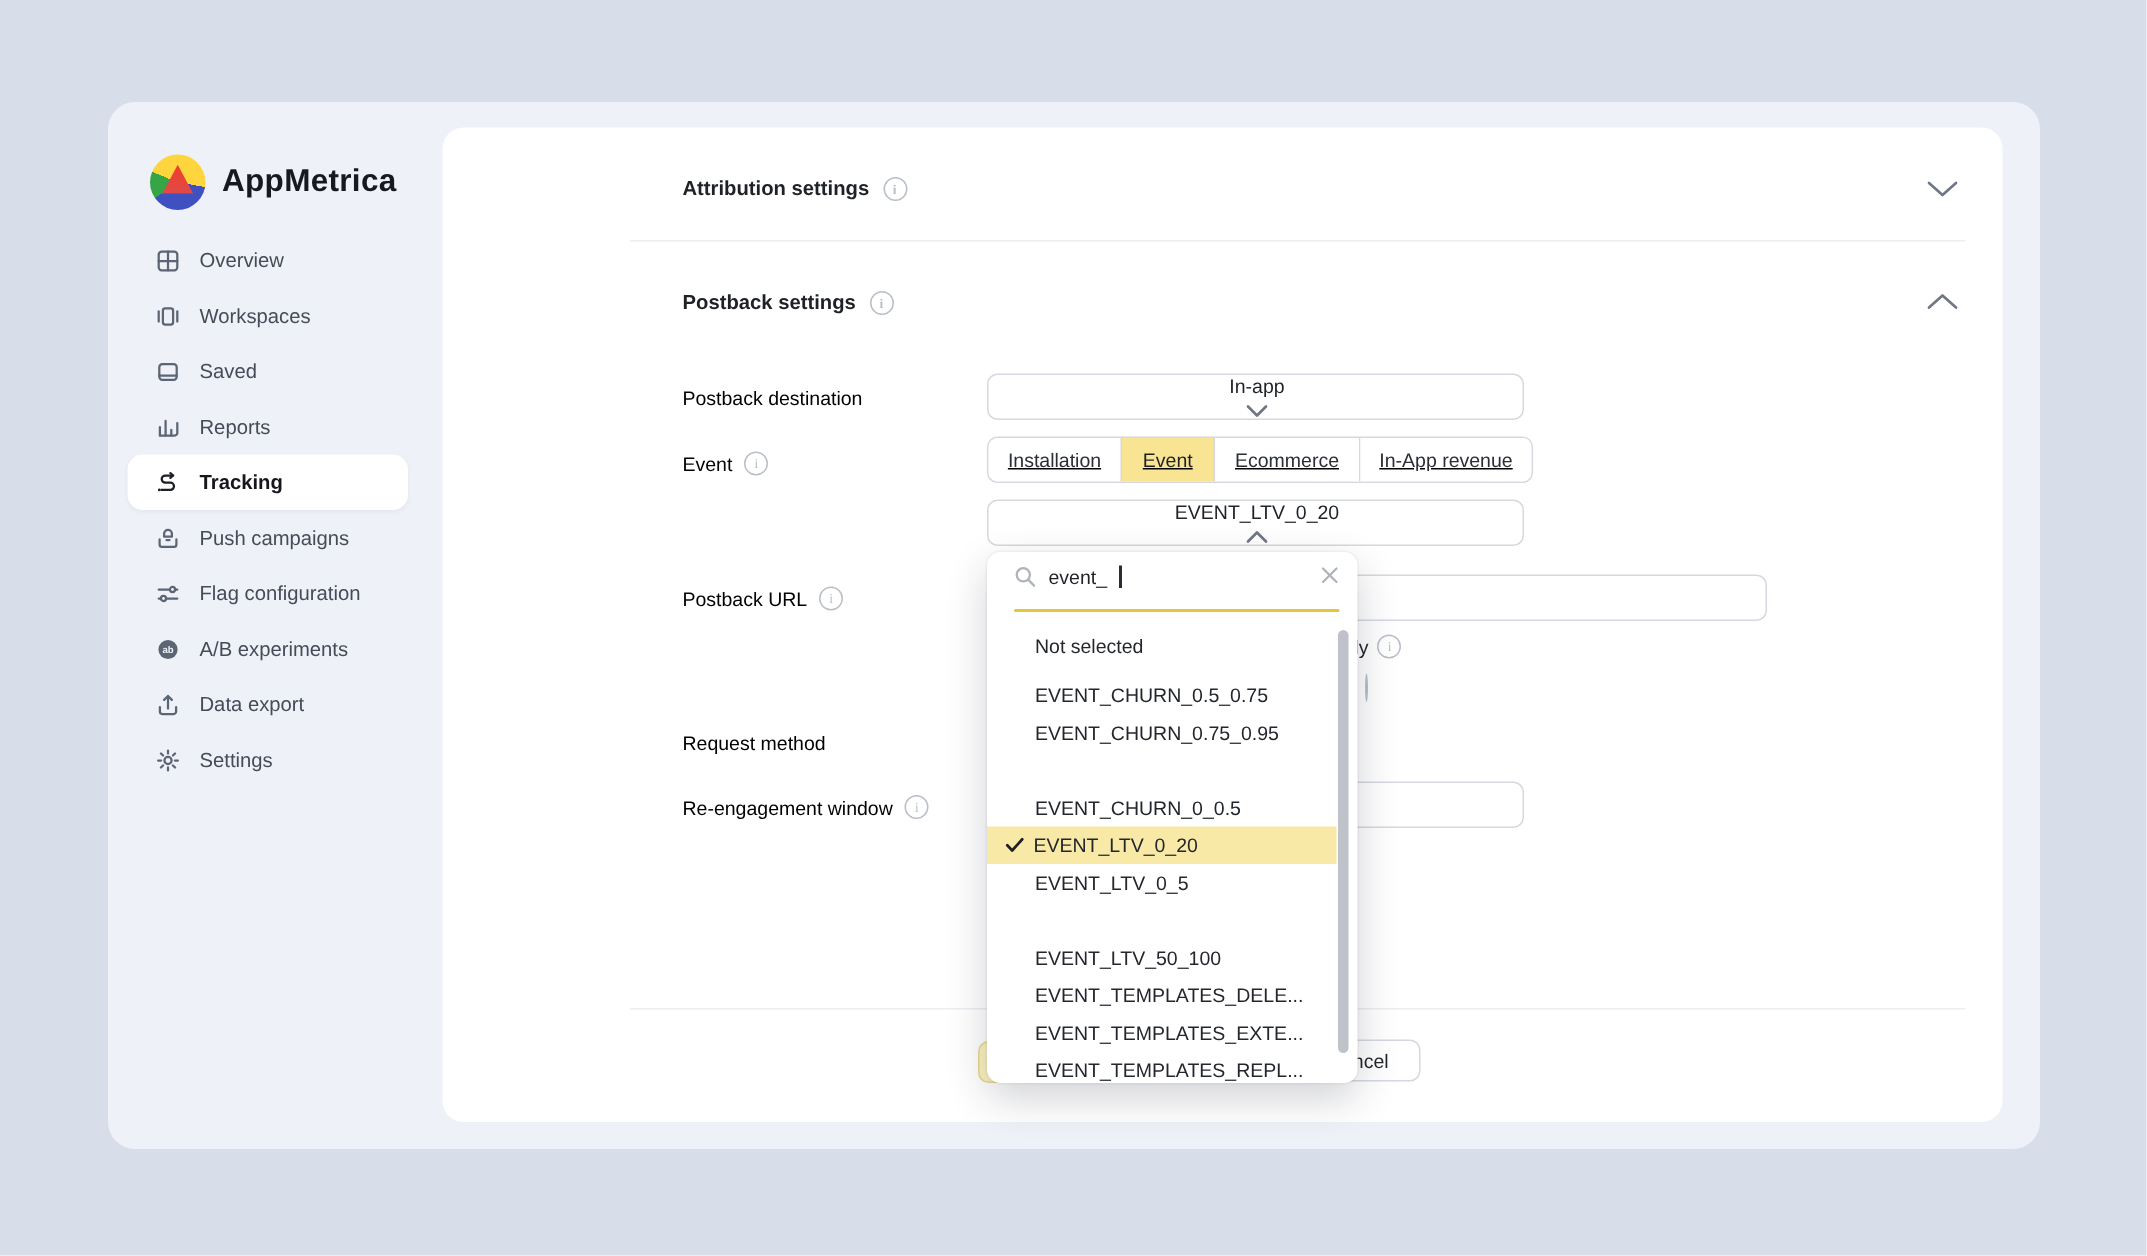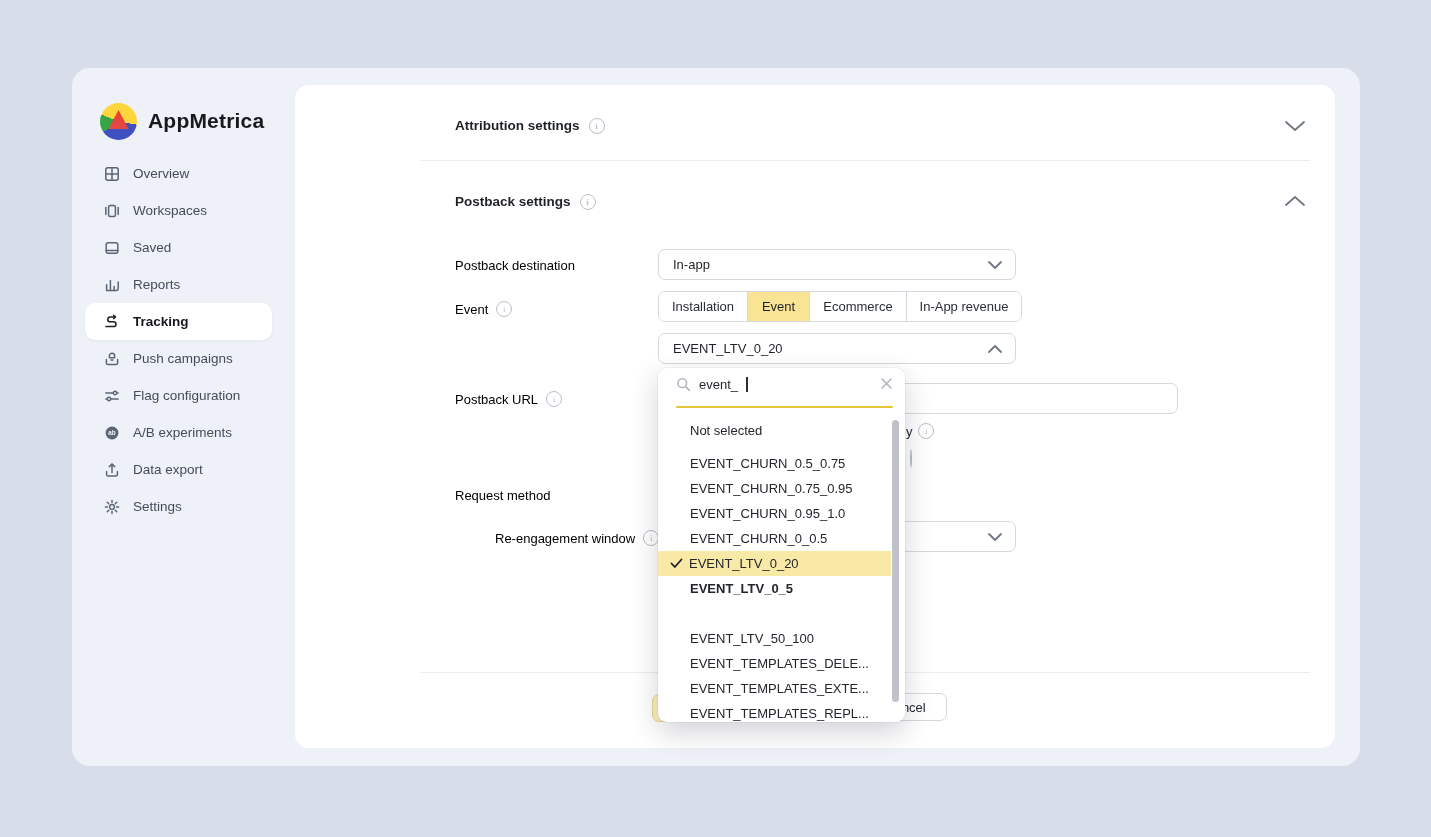--- a/index.html
+++ b/index.html
@@ -30,23 +30,23 @@
   
   .sec-title{display:flex;align-items:center;gap:9px;font-size:13.5px;font-weight:bold;color:#1e2126;text-align:center;}
   .info-ic{width:14px;height:14px;border:1.4px solid #b9bfc9;border-radius:50%;position:relative;flex:0 0 auto;}
   .info-ic::after{content:"i";position:absolute;left:0;top:0;width:100%;height:100%;
     display:flex;align-items:center;justify-content:center;font-size:9px;color:#b9bfc9;font-family:"Liberation Serif",serif;}
   .chev{stroke:#6f7785;fill:none;stroke-width:1.8;stroke-linecap:round;stroke-linejoin:round;}
   .divider{height:1px;background:#ebedf1;}
   
   .flabel{display:flex;align-items:center;gap:8px;font-size:13px;color:#000000;}
   .select{border:1px solid #d5d8de;border-radius:7px;background:#fff;display:flex;align-items:center;
-    padding:0 12px 0 14px;font-size:13px;color:#1f2227;}
+    padding:0 12px 0 14px;font-size:13px;color:#1f2227;flex-direction:column;}
   .select .grow{flex:1;}
-  .tabs{display:flex;border:1px solid #d5d8de;border-radius:7px;overflow:hidden;background:#fff;}
+  .tabs{display:flex;border:1px solid #d5d8de;border-radius:7px;overflow:hidden;background:#fff;text-decoration:underline;}
   .tab{display:flex;align-items:center;justify-content:center;font-size:13px;color:#2a2e35;
     border-right:1px solid #d5d8de;cursor:pointer;background:#fff;}
   .tab:last-child{border-right:none;}
   .tab.active{background:#f8e492;color:#1d2025;}
   .input{border:1px solid #d5d8de;border-radius:7px;background:#fff;}
   .btn{border:1px solid #d5d8de;border-radius:7px;background:#fff;display:flex;align-items:center;
     justify-content:center;font-size:13px;color:#23262c;cursor:pointer;}
   .btn.primary{background:#fbf0c0;border-color:#e8d88f;}
   
   .panel{left:658px;top:368px;width:247px;height:354px;background:#fff;border-radius:9px;z-index:30;
@@ -236,21 +236,21 @@
 <div class="abs" style="left:903px;top:423px;font-size:13px;color:#24272d;display:flex;align-items:center;gap:6px;">
   <span>ly</span>
   <span class="info-ic"></span>
 </div>
 <div class="abs" style="left:910px;top:450px;">
   <span class="info-ic"></span>
 </div>
 
 <div class="abs flabel" style="left:455px;top:488px;">Request method</div>
 
-<div class="abs flabel" style="left:455px;top:530px;margin-left:40px;">
+<div class="abs flabel" style="left:455px;top:530px;">
   <span>Re-engagement window</span>
   <span class="info-ic"></span>
 </div>
 <div class="abs select" style="left:658px;top:521px;width:358px;height:31px;">
   <span class="grow"></span>
   <svg class="chev" width="16" height="10" viewBox="0 0 16 10">
       <polyline points="2,2 8,8 14,2"></polyline>
     </svg>
 </div>
 
@@ -272,28 +272,27 @@
           <line x1="2" y1="2" x2="11" y2="11"></line>
           <line x1="11" y1="2" x2="2" y2="11"></line>
         </svg>
     </div>
     <div class="search-underline"></div>
   </div>
 
   <div class="opt" style="top:50px;">Not selected</div>
   <div class="opt" style="top:83px;">EVENT_CHURN_0.5_0.75</div>
   <div class="opt" style="top:108px;">EVENT_CHURN_0.75_0.95</div>
-  <div class="opt" style="top:133px;">EVENT_CHURN_0.95_1.0</div>
   <div class="opt" style="top:158px;">EVENT_CHURN_0_0.5</div>
   <div class="opt selected" style="top:183px;">
     <svg class="check" width="13" height="11" viewBox="0 0 13 11">
         <polyline points="1.5,5.5 4.8,9 11.5,1.5"></polyline>
       </svg>
     <span>EVENT_LTV_0_20</span>
   </div>
-  <div class="opt" style="top:208px;font-weight:bold;">EVENT_LTV_0_5</div>
+  <div class="opt" style="top:208px;">EVENT_LTV_0_5</div>
   <div class="opt" style="top:258px;">EVENT_LTV_50_100</div>
   <div class="opt" style="top:283px;">EVENT_TEMPLATES_DELE...</div>
   <div class="opt" style="top:308px;">EVENT_TEMPLATES_EXTE...</div>
   <div class="opt" style="top:333px;">EVENT_TEMPLATES_REPL...</div>
 
   <div class="thumb"></div>
 </div>
 
 </body></html>

